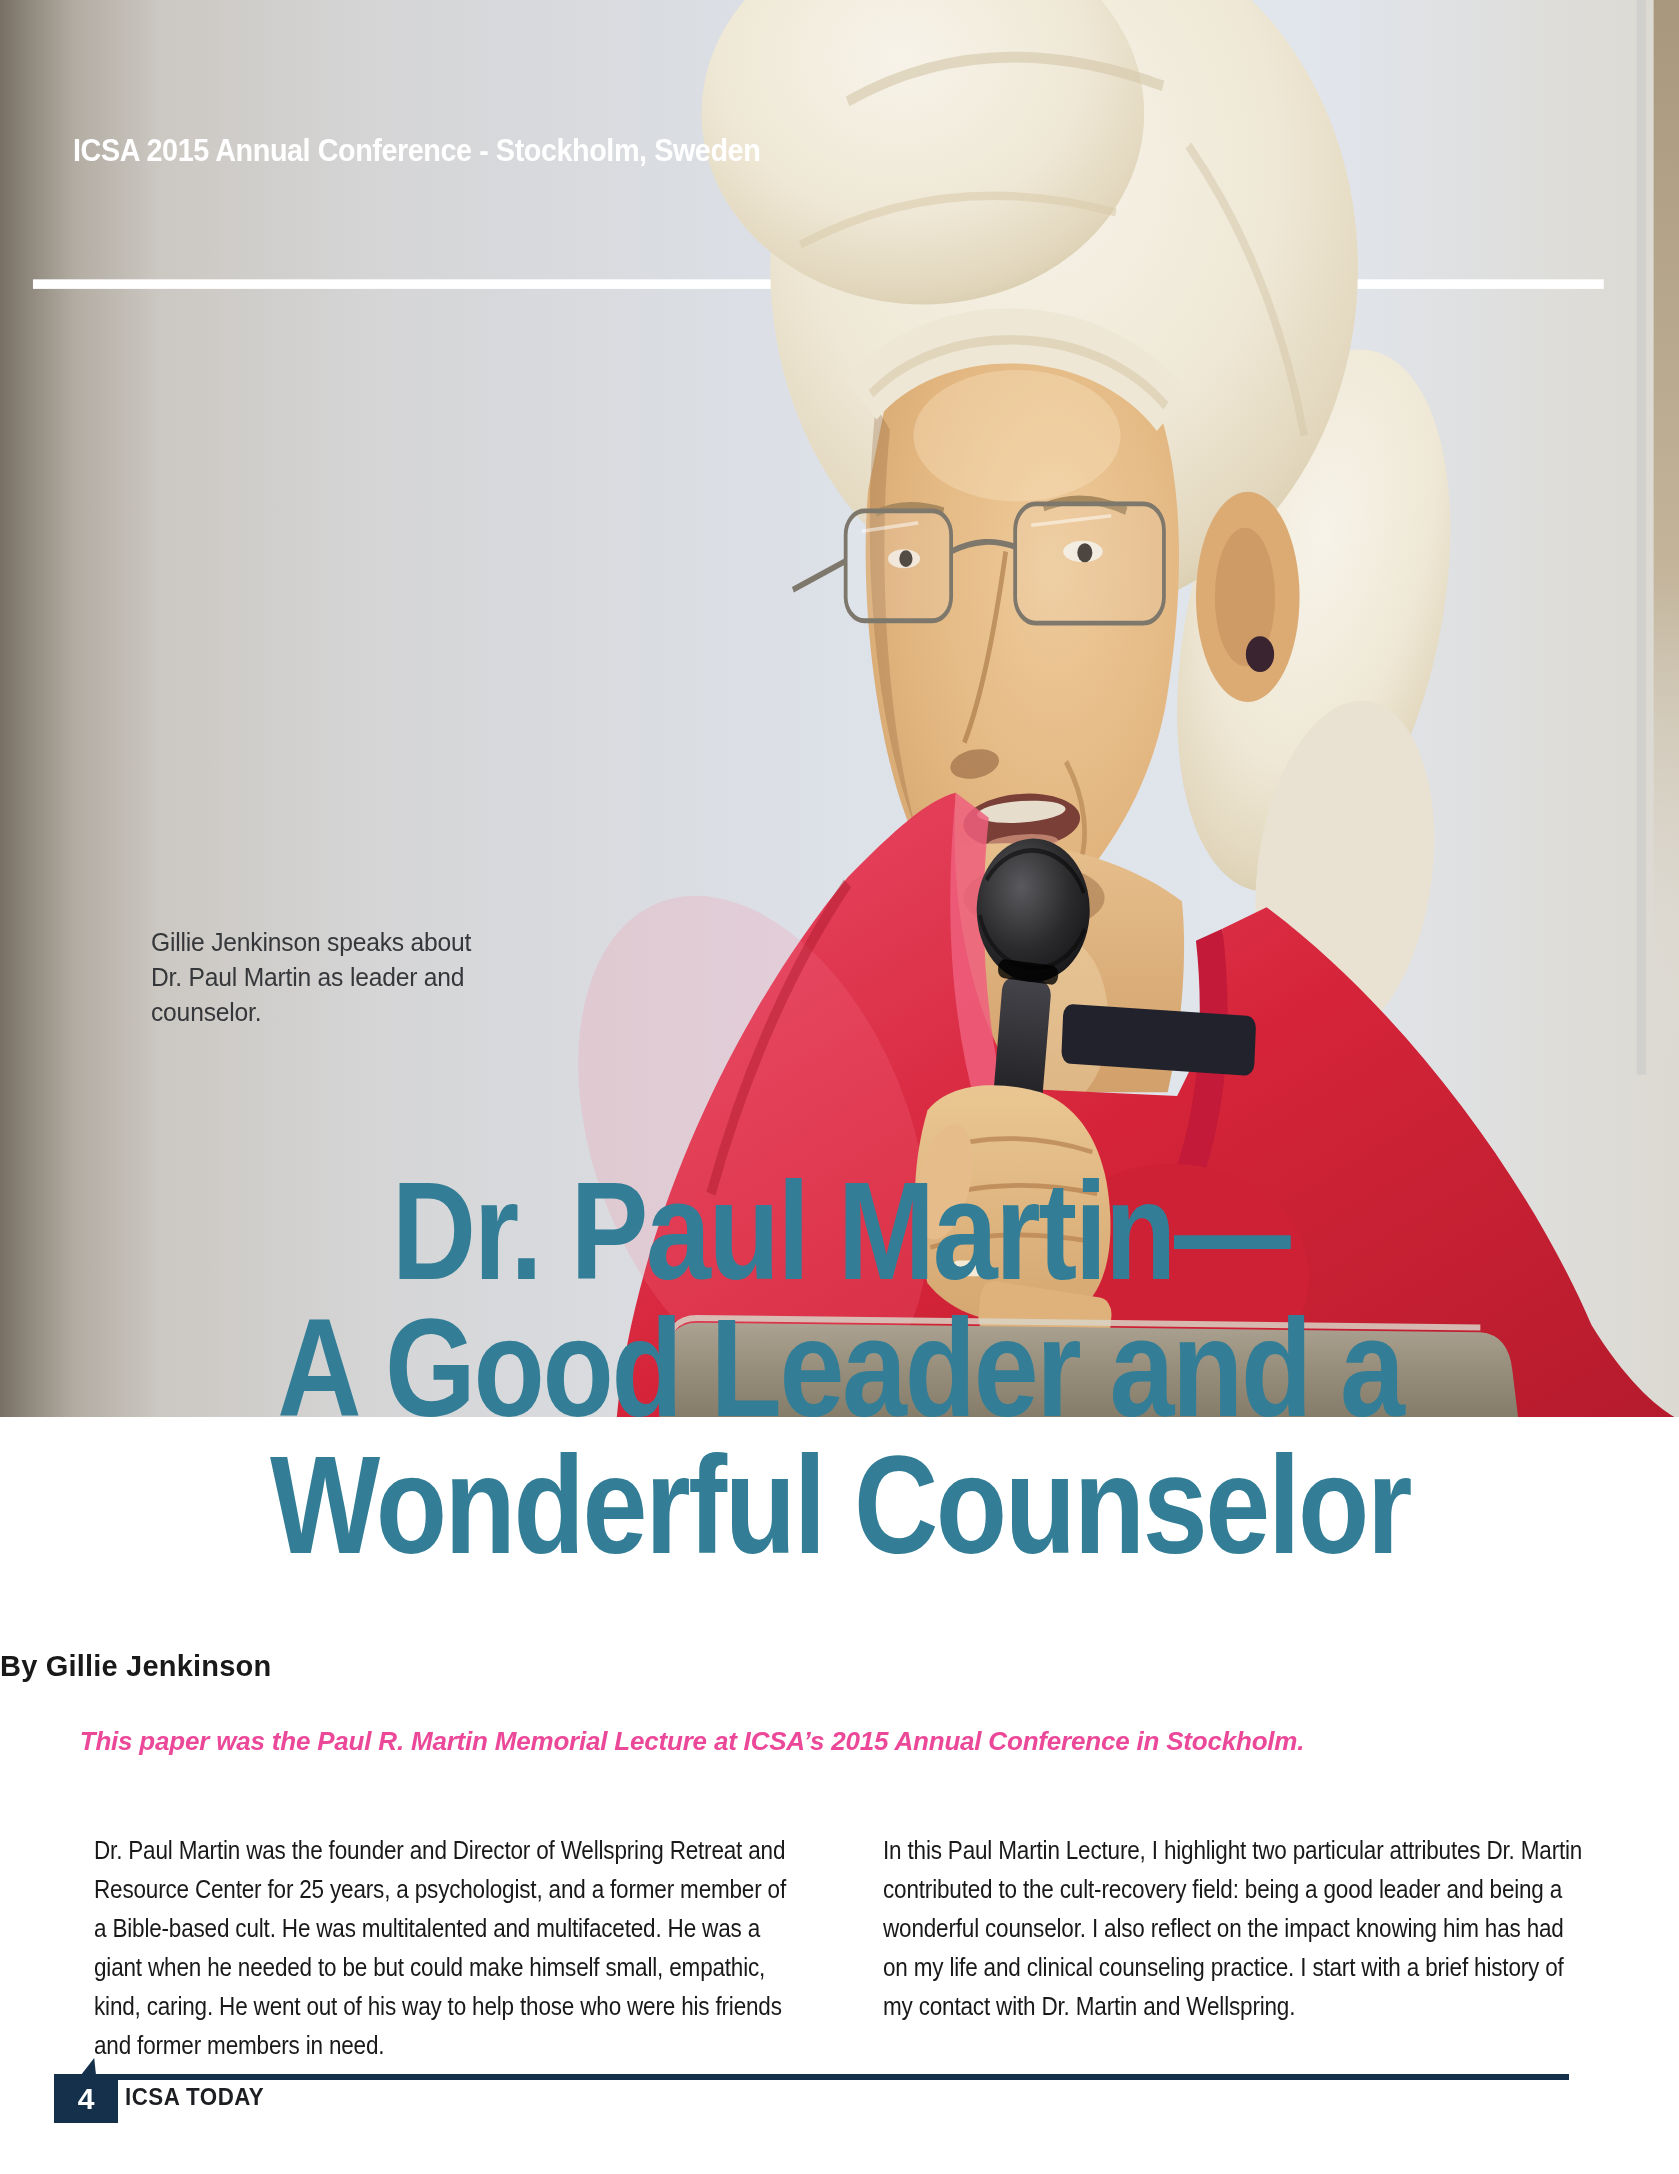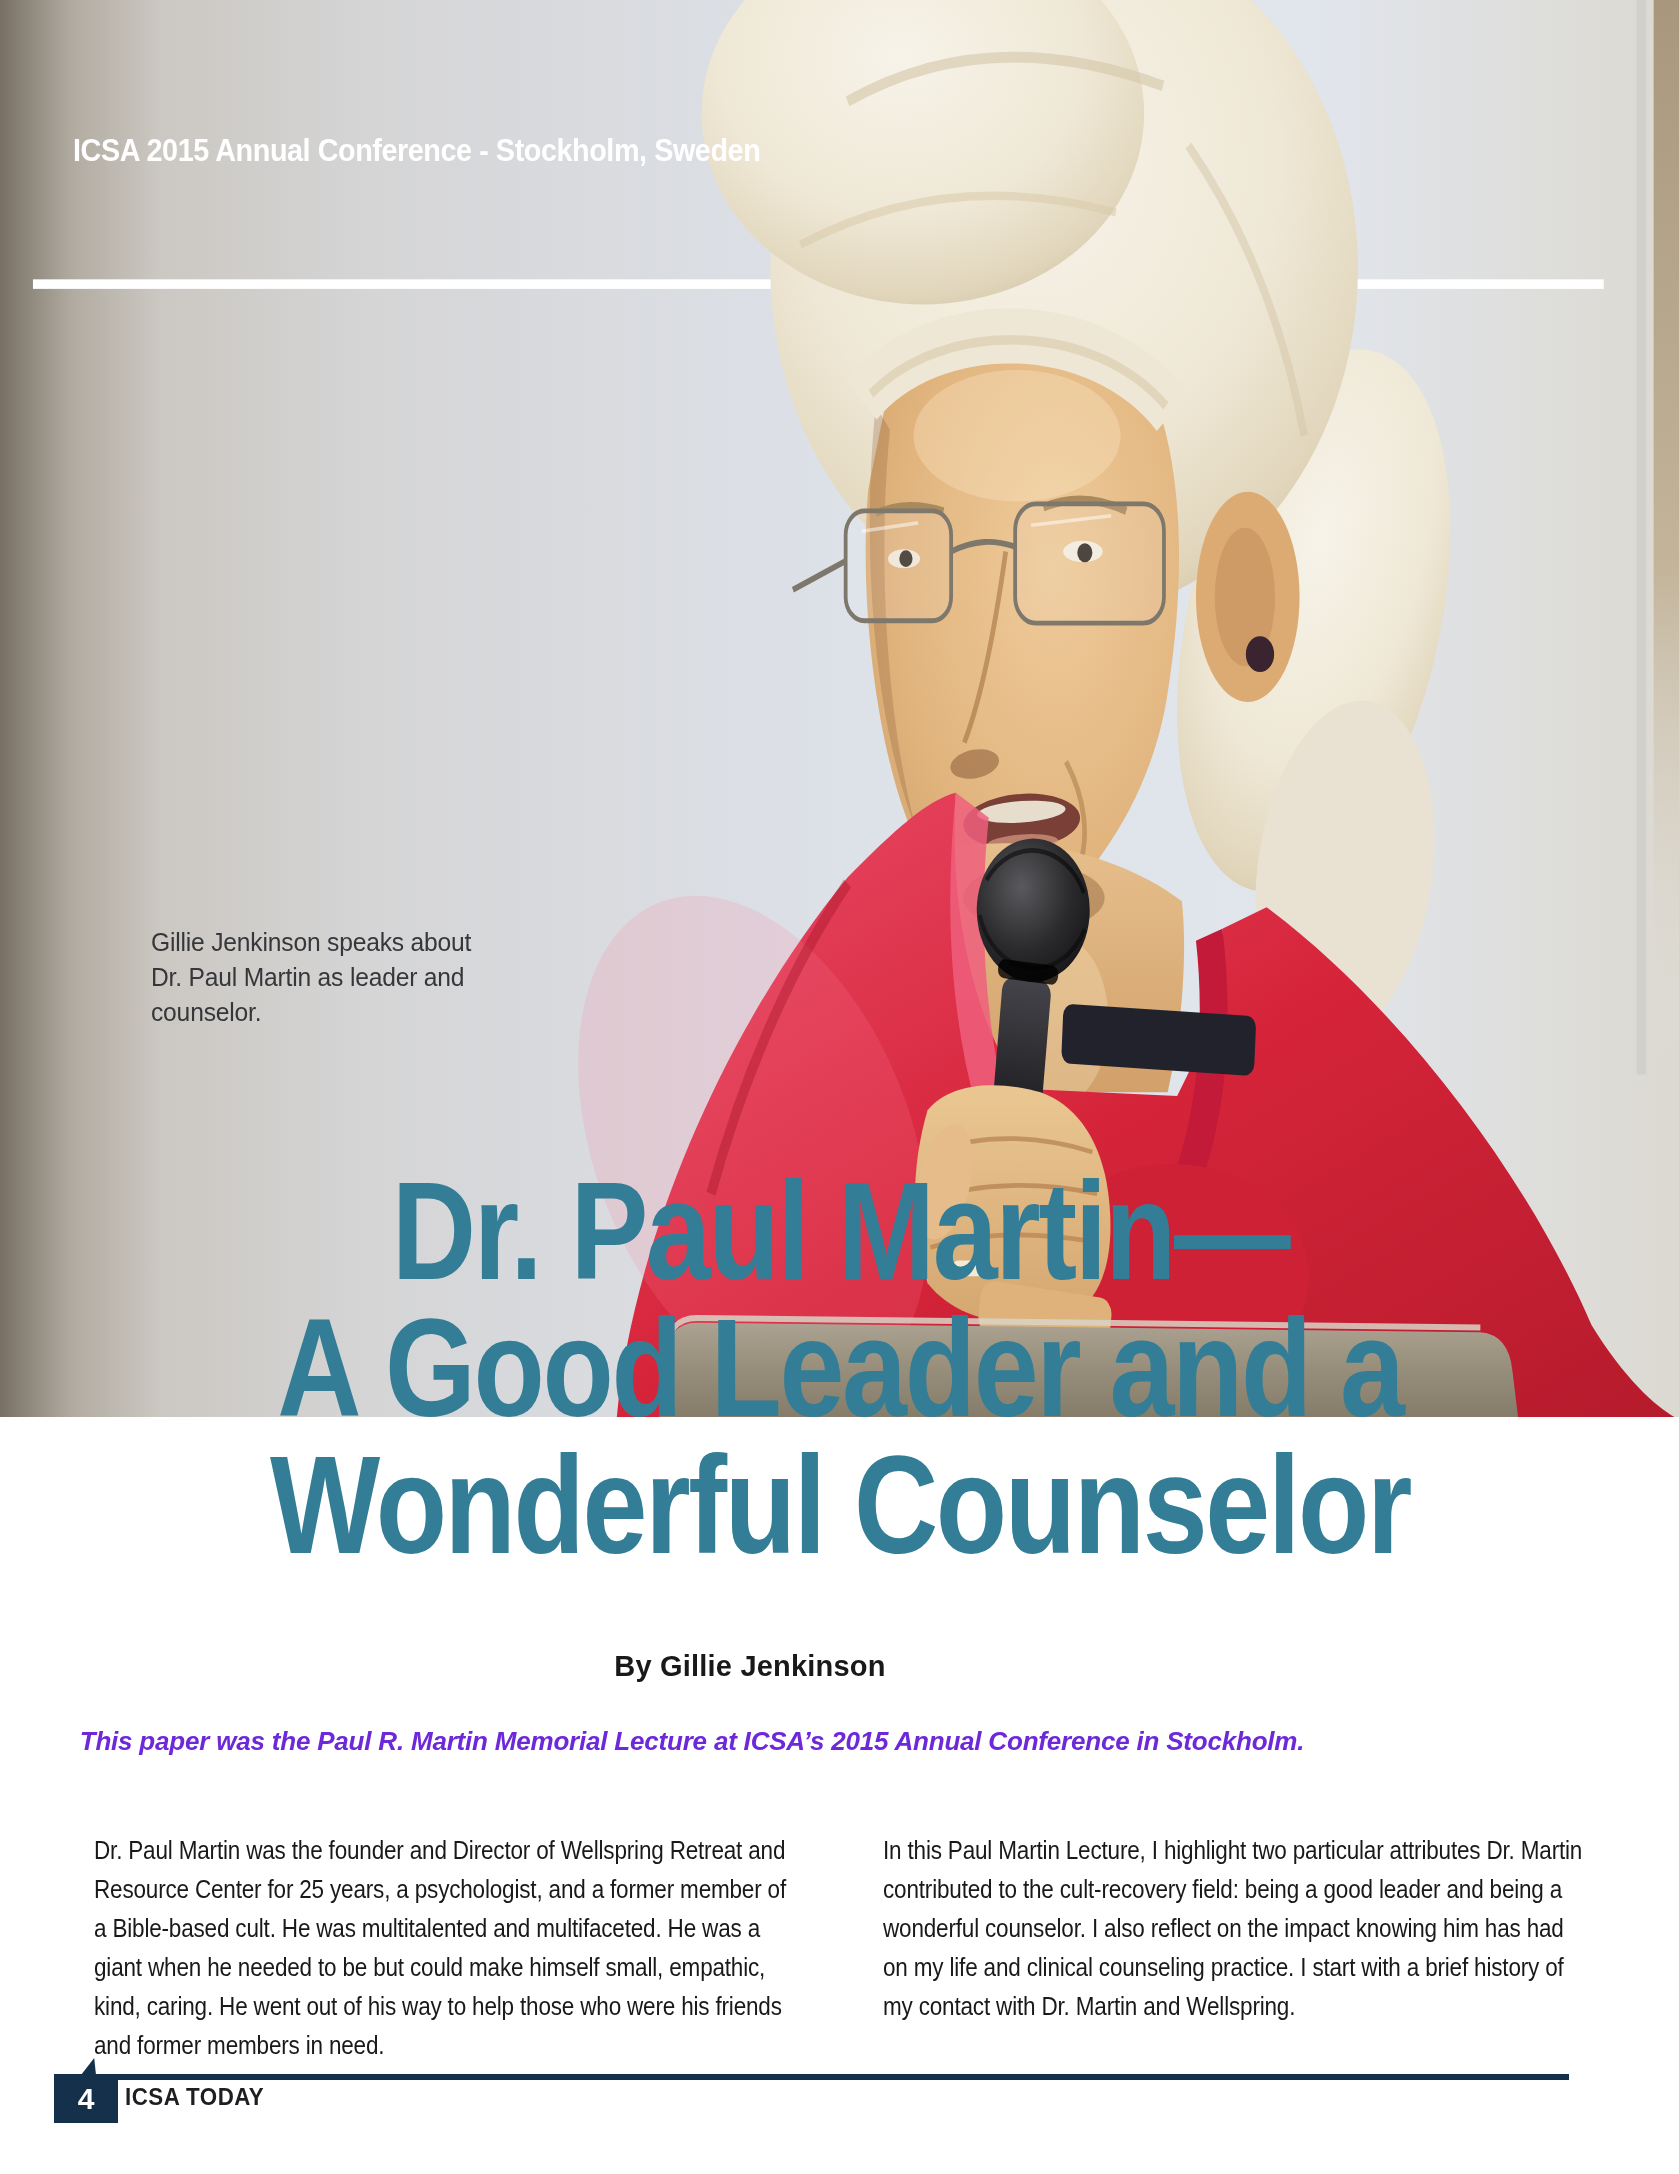--- a/index.html
+++ b/index.html
@@ -32,26 +32,26 @@
     position:absolute;left:0;top:1162px;width:1680px;margin:0;
     text-align:center;
     color:var(--title-teal,#337e96);
     font-size:139px;line-height:137px;font-weight:bold;
     letter-spacing:-2.8px;
     transform:scaleX(0.84);transform-origin:center top;
     white-space:pre-line;
   }
   .byline{
     position:absolute;left:0;top:1650px;width:1500px;
-    text-align:center;color:var(--body-ink,#161616);
+    color:var(--body-ink,#161616);
     font-size:29px;font-weight:bold;letter-spacing:0.2px;
   }
   .note{
     position:absolute;left:0;top:1726px;width:1384px;
-    text-align:center;color:#6d28d9;
+    text-align:center;color:#ec4899;
     font-size:26px;font-weight:bold;font-style:italic;letter-spacing:-0.2px;
   }
   
   .col{
     position:absolute;top:1831px;
     color:var(--body-ink,#161616);
     font-size:26px;line-height:39px;letter-spacing:-0.2px;
     transform:scaleX(0.865);transform-origin:left top;
   }
   .col-left{left:94px;width:821px;}

